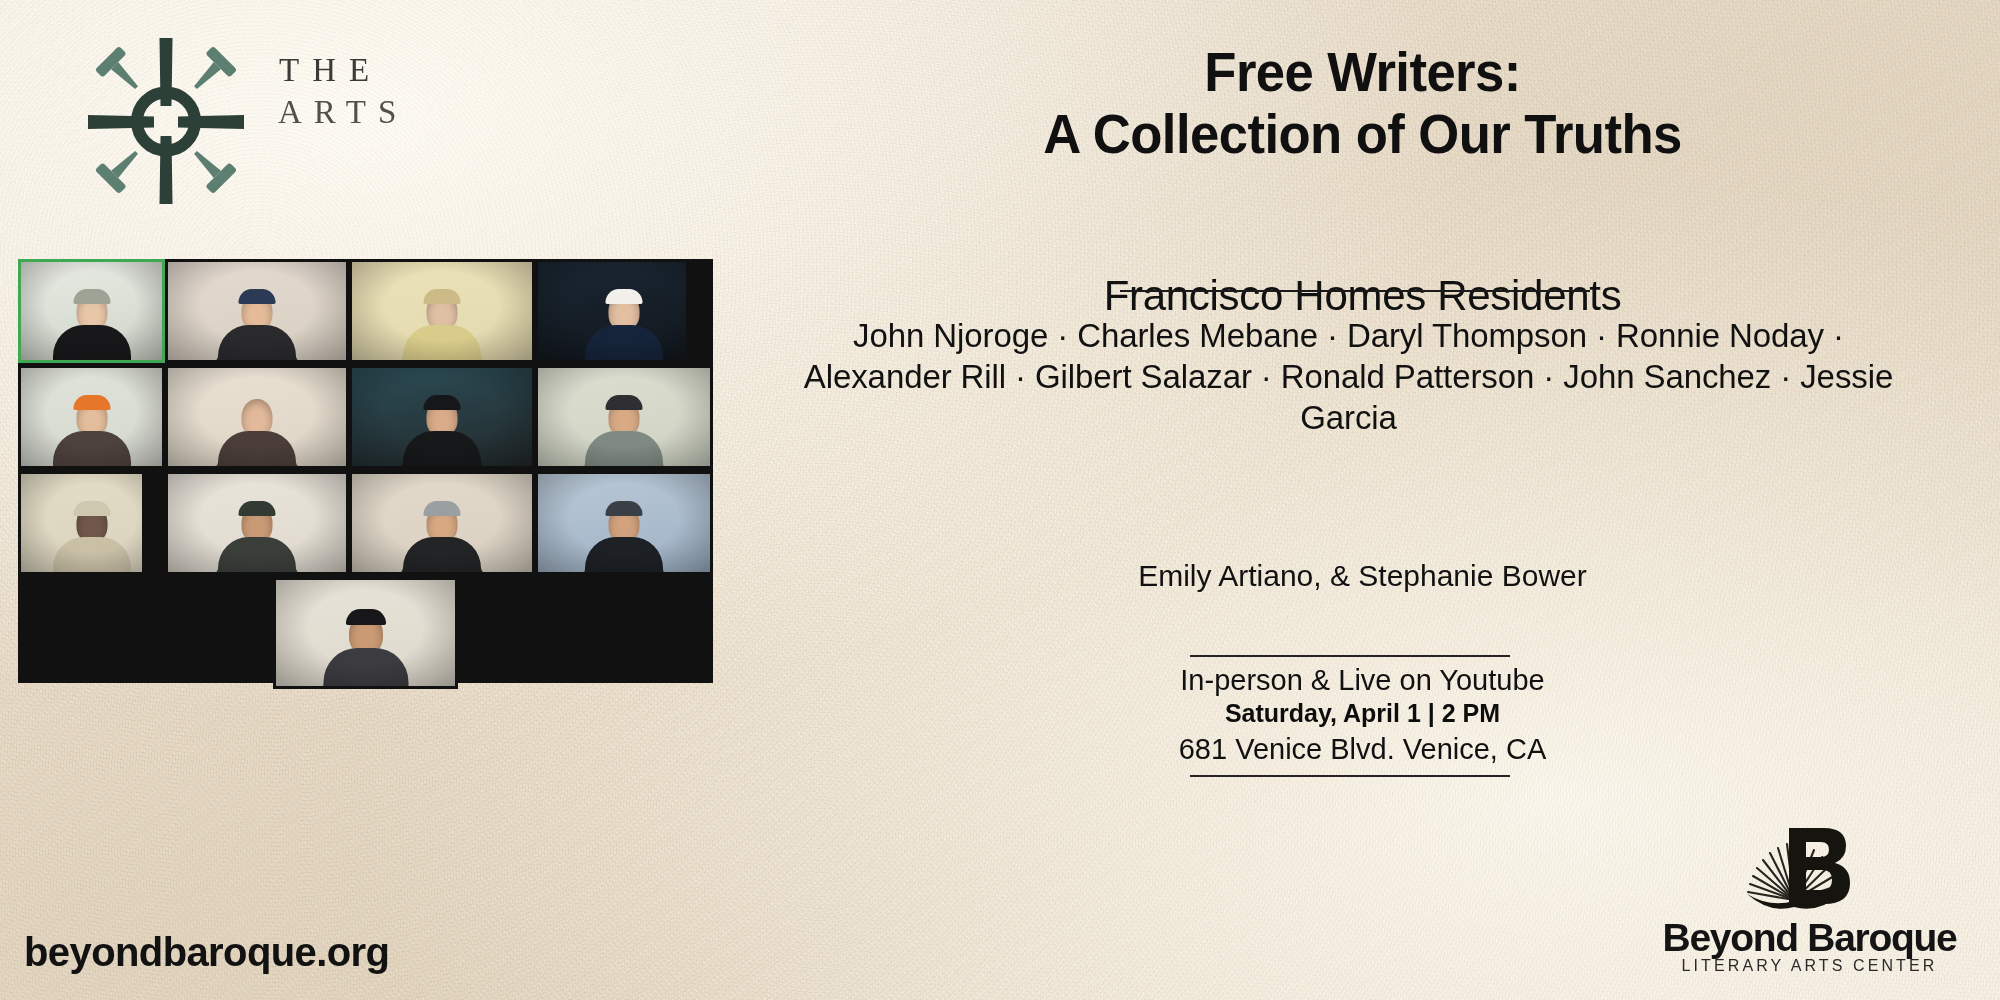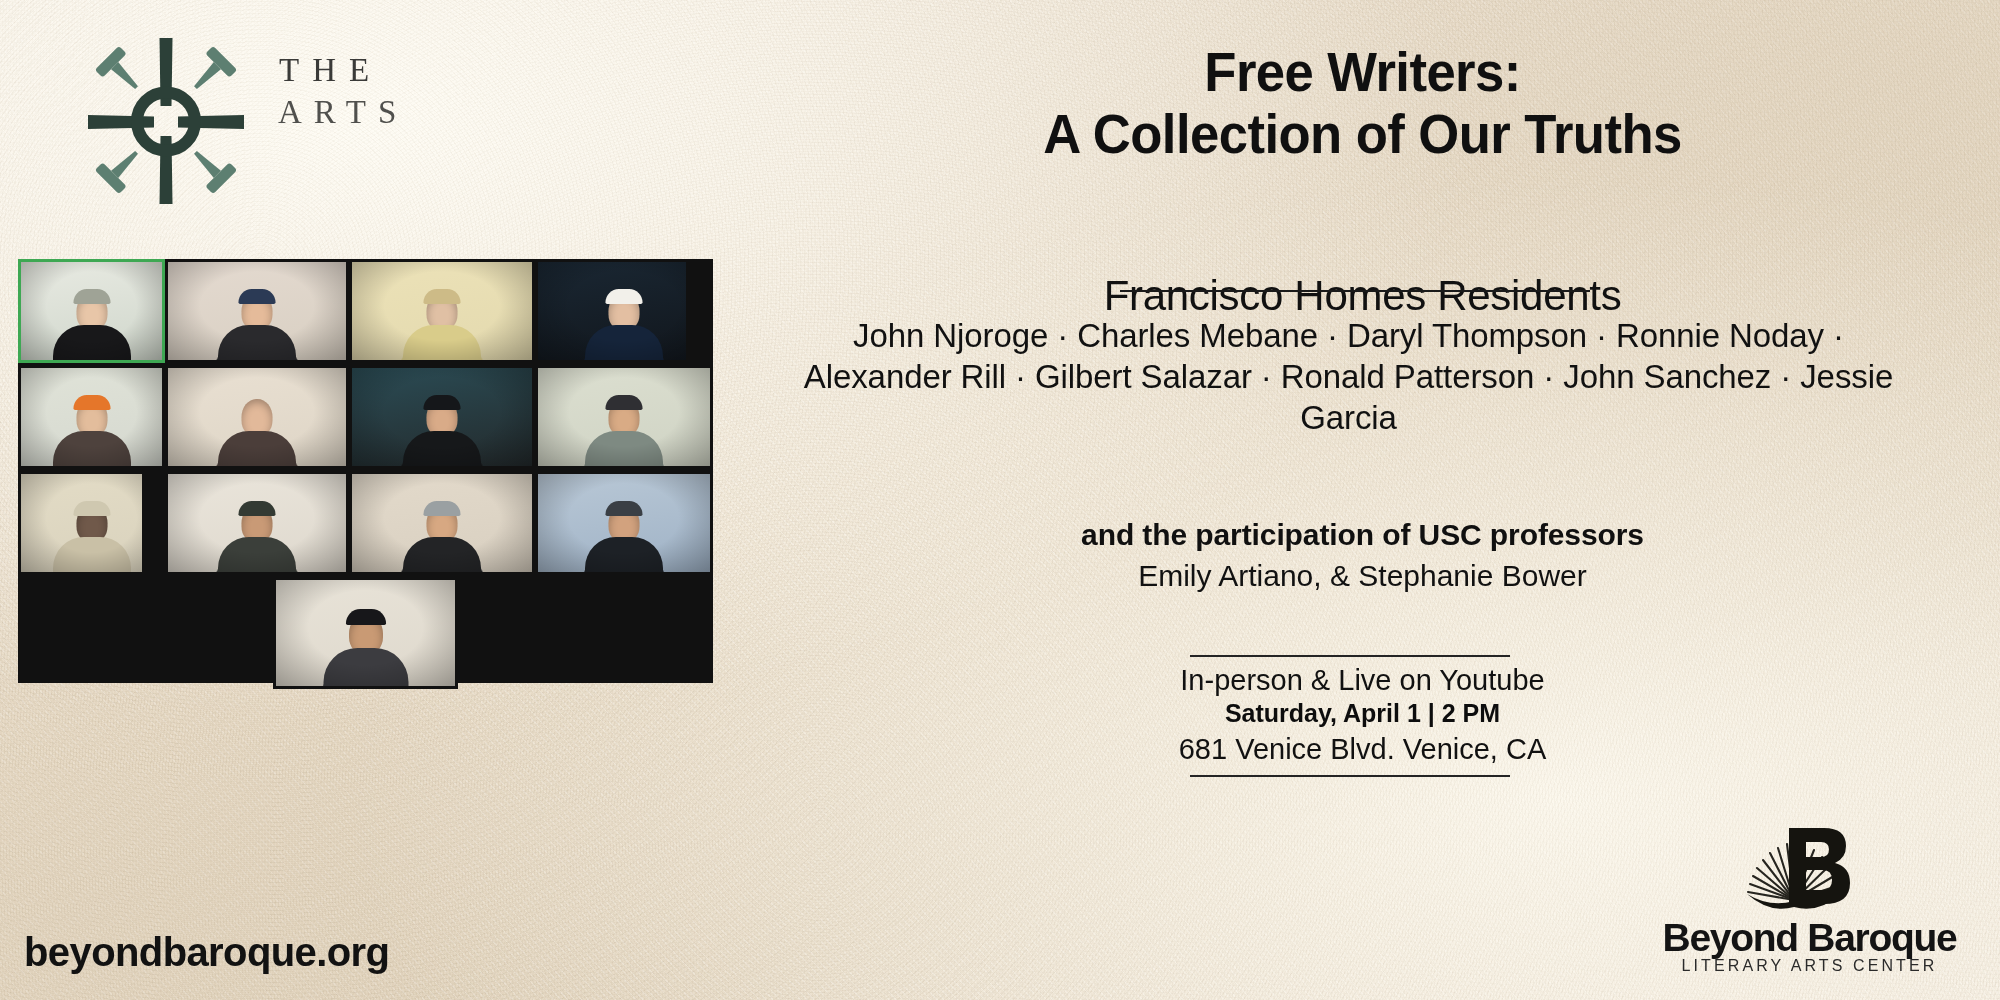--- a/index.html
+++ b/index.html
@@ -284,21 +284,20 @@
 
   <div id="right">
     <div id="t1" class="title-l">Free Writers:</div>
     <div id="t2" class="title-l">A Collection of Our Truths</div>
 
     <div id="sub2">Francisco Homes Residents</div>
     <div id="rule1"></div>
 
     <div id="names">John Njoroge · Charles Mebane · Daryl Thompson · Ronnie Noday · Alexander Rill · Gilbert Salazar · Ronald Patterson · John Sanchez · Jessie Garcia</div>
 
-    <div id="part-head">and the participation of USC professors</div>
     <div id="profs">
       <div>Emily Artiano, &amp; Stephanie Bower</div>
     </div>
 
     <div id="rule2"></div>
     <div id="ev1">In-person &amp; Live on Youtube</div>
     <div id="ev2">Saturday, April 1 | 2 PM</div>
     <div id="ev3">681 Venice Blvd. Venice, CA</div>
     <div id="rule3"></div>
   </div>

